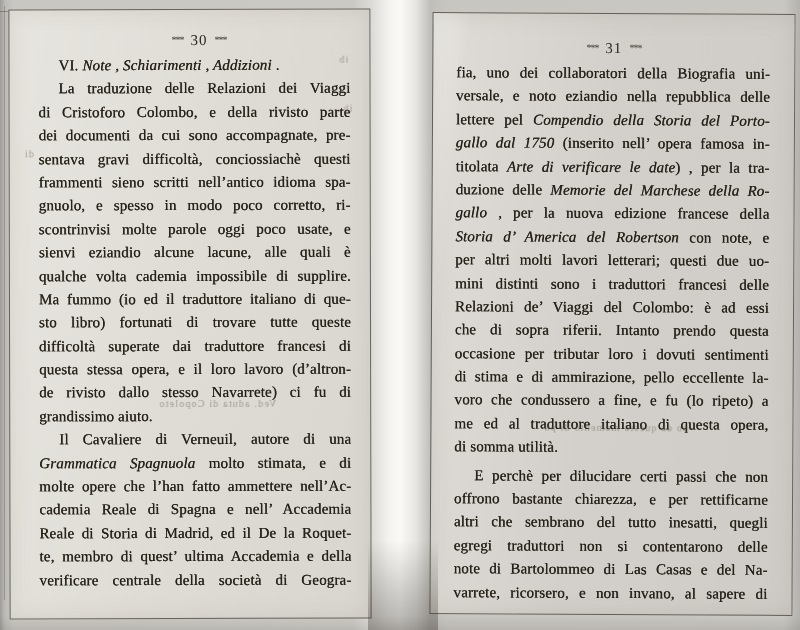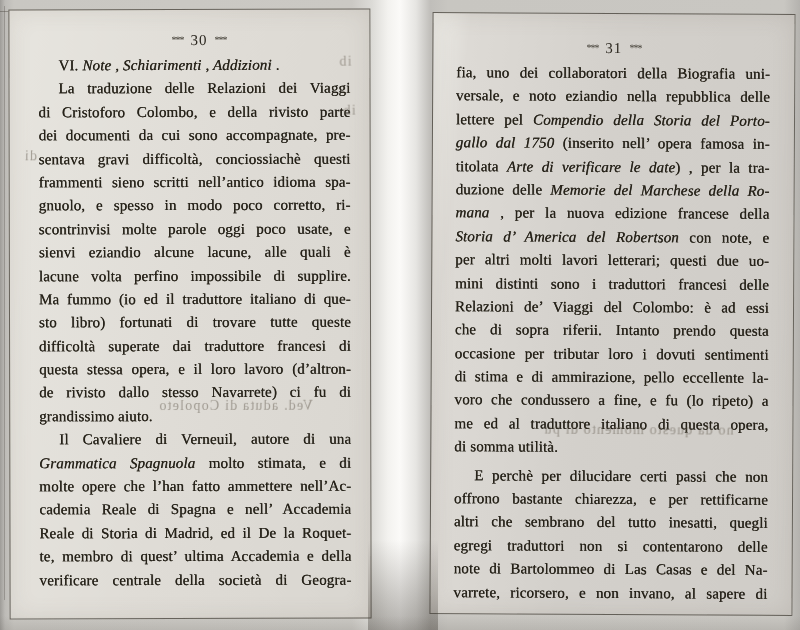--- a/index.html
+++ b/index.html
@@ -47,21 +47,21 @@
   .page-left .textblock{left:29px;right:19px;top:44px;}
   .page-right .textblock{left:23px;right:24px;top:48px;}
 
   .line{height:23.4px;line-height:23.4px;text-align:justify;
     text-align-last:justify;white-space:normal;overflow:visible;}
   .line.align-left{text-align-last:left;}
   .line.indent{text-indent:20px;}
   .line.para-gap{margin-top:5px;}
   .it{font-style:italic;}
 
-  .ghost{position:absolute;font-size:14px;letter-spacing:1.2px;
+  .ghost{position:absolute;font-size:10px;letter-spacing:1.2px;
     color:rgba(100,92,80,.5);filter:blur(.4px);white-space:nowrap;}
   .ghost.mir{transform:scaleX(-1);}
 </style>
 </head>
 <body>
 
 <div class="edge-line"></div>
 <div class="corner-line"></div>
 
 <section class="page page-left" id="left-page">
@@ -71,21 +71,21 @@
   <div class="textblock" id="left-lines">
       <div class="line indent align-left"><span>VI. </span><span class="it">Note , Schiarimenti , Addizioni</span><span> .</span></div>
       <div class="line indent"><span>La traduzione delle Relazioni dei Viaggi</span></div>
       <div class="line"><span>di Cristoforo Colombo, e della rivisto parte</span></div>
       <div class="line"><span>dei documenti da cui sono accompagnate, pre-</span></div>
       <div class="line"><span>sentava gravi difficoltà, conciossiachè questi</span></div>
       <div class="line"><span>frammenti sieno scritti nell’antico idioma spa-</span></div>
       <div class="line"><span>gnuolo, e spesso in modo poco corretto, ri-</span></div>
       <div class="line"><span>scontrinvisi molte parole oggi poco usate, e</span></div>
       <div class="line"><span>sienvi eziandio alcune lacune, alle quali è</span></div>
-      <div class="line"><span>lacune volta perfino impossibile di supplire.</span></div>
+      <div class="line"><span>qualche volta cademia impossibile di supplire.</span></div>
       <div class="line"><span>Ma fummo (io ed il traduttore italiano di que-</span></div>
       <div class="line"><span>sto libro) fortunati di trovare tutte queste</span></div>
       <div class="line"><span>difficoltà superate dai traduttore francesi di</span></div>
       <div class="line"><span>questa stessa opera, e il loro lavoro (d’altron-</span></div>
       <div class="line"><span>de rivisto dallo stesso Navarrete) ci fu di</span></div>
       <div class="line align-left"><span>grandissimo aiuto.</span></div>
       <div class="line indent"><span>Il Cavaliere di Verneuil, autore di una</span></div>
       <div class="line"><span class="it">Grammatica Spagnuola</span><span> molto stimata, e di</span></div>
       <div class="line"><span>molte opere che l’han fatto ammettere nell’Ac-</span></div>
       <div class="line"><span>cademia Reale di Spagna e nell’ Accademia</span></div>
@@ -103,21 +103,21 @@
   <div class="page-header">
     <span class="orn">***</span><span class="pagenum">31</span><span class="orn">***</span>
   </div>
   <div class="textblock" id="right-lines">
       <div class="line"><span>fia, uno dei collaboratori della Biografia uni-</span></div>
       <div class="line"><span>versale, e noto eziandio nella repubblica delle</span></div>
       <div class="line"><span>lettere pel </span><span class="it">Compendio della Storia del Porto-</span></div>
       <div class="line"><span class="it">gallo dal 1750</span><span> (inserito nell’ opera famosa in-</span></div>
       <div class="line"><span>titolata </span><span class="it">Arte di verificare le date</span><span>) , per la tra-</span></div>
       <div class="line"><span>duzione delle </span><span class="it">Memorie del Marchese della Ro-</span></div>
-      <div class="line"><span class="it">mana</span><span> , per la nuova edizione francese della</span></div>
+      <div class="line"><span class="it">gallo</span><span> , per la nuova edizione francese della</span></div>
       <div class="line"><span class="it">Storia d’ America del Robertson</span><span> con note, e</span></div>
       <div class="line"><span>per altri molti lavori letterari; questi due uo-</span></div>
       <div class="line"><span>mini distinti sono i traduttori francesi delle</span></div>
       <div class="line"><span>Relazioni de’ Viaggi del Colombo: è ad essi</span></div>
       <div class="line"><span>che di sopra riferii. Intanto prendo questa</span></div>
       <div class="line"><span>occasione per tributar loro i dovuti sentimenti</span></div>
       <div class="line"><span>di stima e di ammirazione, pello eccellente la-</span></div>
       <div class="line"><span>voro che condussero a fine, e fu (lo ripeto) a</span></div>
       <div class="line"><span>me ed al traduttore italiano di questa opera,</span></div>
       <div class="line align-left"><span>di somma utilità.</span></div>

